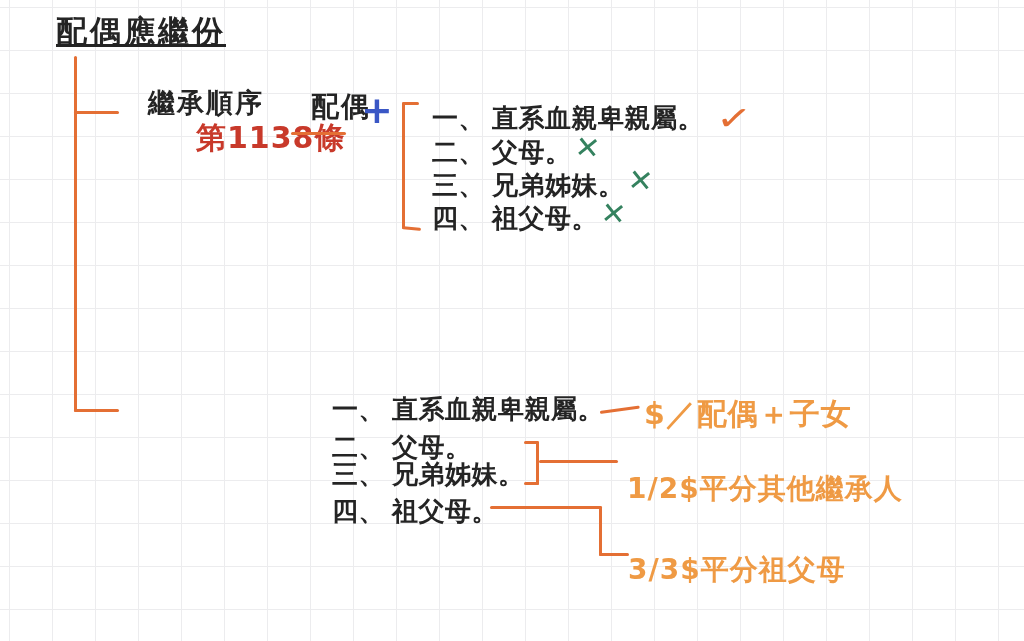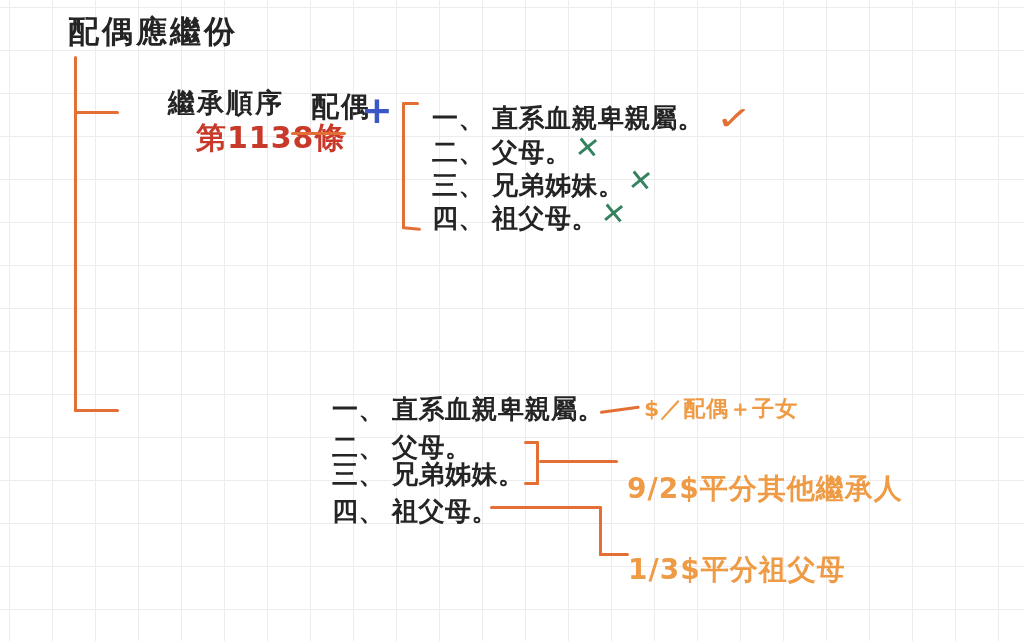--- a/index.html
+++ b/index.html
@@ -17,42 +17,42 @@
     background-color:#fff;
     background-image:
       linear-gradient(var(--grid) 1px, transparent 1px),
       linear-gradient(90deg, var(--grid) 1px, transparent 1px);
     background-size:43px 43px;
     background-position:9px 7px;
   }
   .abs{position:absolute;}
   .hand{font-weight:bold;color:var(--ink);white-space:nowrap;}
   .title{font-size:31px;letter-spacing:3px;}
-  .heading{font-size:27px;letter-spacing:2px;margin-left:20px;}
+  .heading{font-size:27px;letter-spacing:2px;}
   .article{font-size:30px;color:var(--red);letter-spacing:1px;margin-left:44px;}
   .spouse{font-size:28px;letter-spacing:2px;}
   .plus{font-size:38px;color:var(--blue);line-height:1;}
   .line{position:absolute;background:var(--orange-line);border-radius:2px;}
   .row{position:absolute;display:flex;align-items:flex-start;font-weight:bold;
        color:var(--ink);font-size:26px;white-space:nowrap;letter-spacing:0.5px;}
   .row .num{margin-right:7px;}
   .mark{line-height:1;font-weight:bold;}
   .check{color:var(--orange-line);font-size:34px;margin-left:16px;
          transform:scaleX(1.25) rotate(4deg);display:inline-block;}
   .cross{color:var(--green);font-size:30px;margin-left:3px;position:relative;top:-2px;
          display:inline-block;transform:rotate(6deg);}
   .onote{position:absolute;color:var(--orange-text);font-weight:bold;white-space:nowrap;
          font-size:28px;letter-spacing:1px;}
 </style>
 </head>
 <body>
 
 <div class="canvas">
 
-  <div class="abs hand title" style="left:68px;top:11px;">配偶應繼份</div>
+  <div class="abs hand title" style="left:56px;top:11px;text-decoration:underline;">配偶應繼份</div>
 
   <div class="line" style="left:74px;top:56px;width:3px;height:356px;"></div>
   <div class="line" style="left:74px;top:111px;width:45px;height:3px;"></div>
   <div class="line" style="left:74px;top:409px;width:45px;height:3px;"></div>
 
   <div class="abs hand heading" style="left:148px;top:85px;">繼承順序</div>
   <div class="abs hand article" style="left:152px;top:118px;">第1138條</div>
 
   <div class="abs hand spouse" style="left:287px;top:88px;margin-left:24px;">配偶</div>
   <div class="line" style="left:291px;top:132px;width:55px;height:3px;"></div>
@@ -105,17 +105,17 @@
 
   <div class="line" style="left:524px;top:441px;width:15px;height:3px;"></div>
   <div class="line" style="left:536px;top:441px;width:3px;height:44px;"></div>
   <div class="line" style="left:524px;top:482px;width:15px;height:3px;"></div>
   <div class="line" style="left:539px;top:460px;width:79px;height:3px;"></div>
 
   <div class="line" style="left:490px;top:506px;width:112px;height:3px;"></div>
   <div class="line" style="left:599px;top:506px;width:3px;height:50px;"></div>
   <div class="line" style="left:599px;top:553px;width:30px;height:3px;"></div>
 
-  <div class="onote" style="left:644px;top:394px;font-size:22px;">$／配偶＋子女</div>
-  <div class="onote" style="left:627px;top:470px;">9/2$平分其他繼承人</div>
-  <div class="onote" style="left:628px;top:551px;">1/3$平分祖父母</div>
+  <div class="onote" style="left:644px;top:394px;font-size:30px;">$／配偶＋子女</div>
+  <div class="onote" style="left:627px;top:470px;">1/2$平分其他繼承人</div>
+  <div class="onote" style="left:628px;top:551px;">3/3$平分祖父母</div>
 
 </div>
 
 </body></html>

